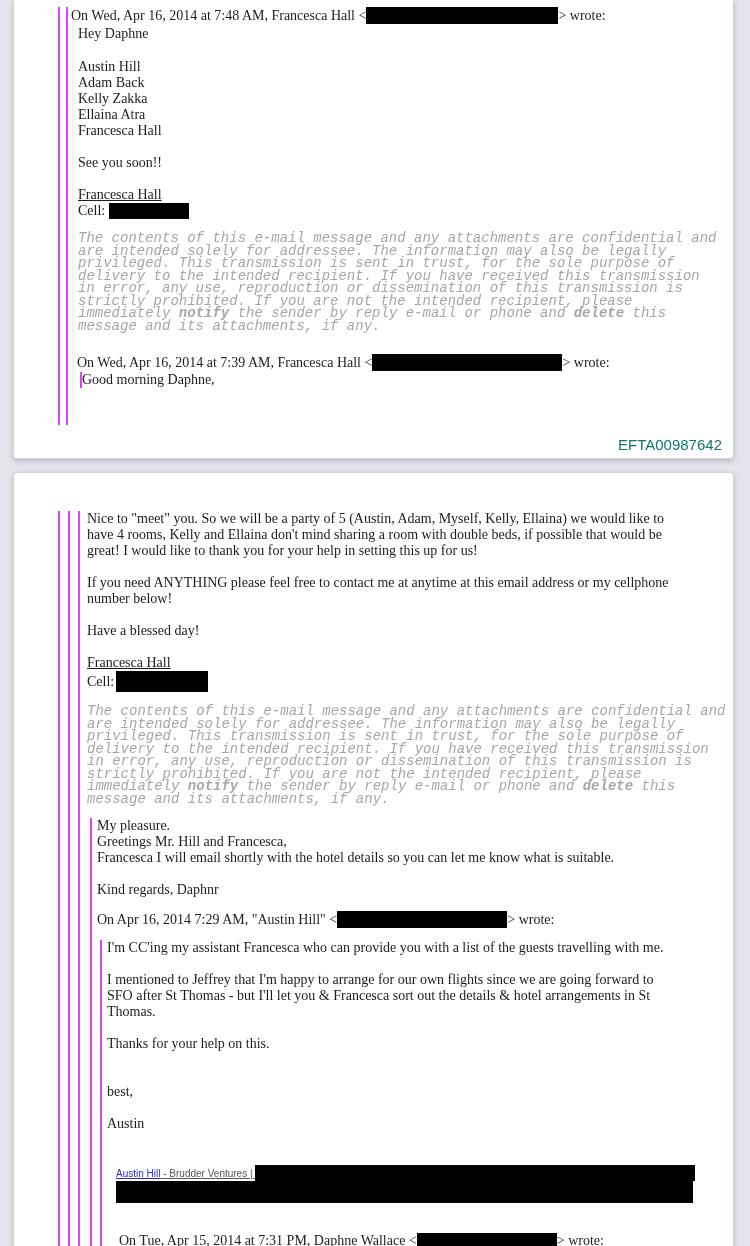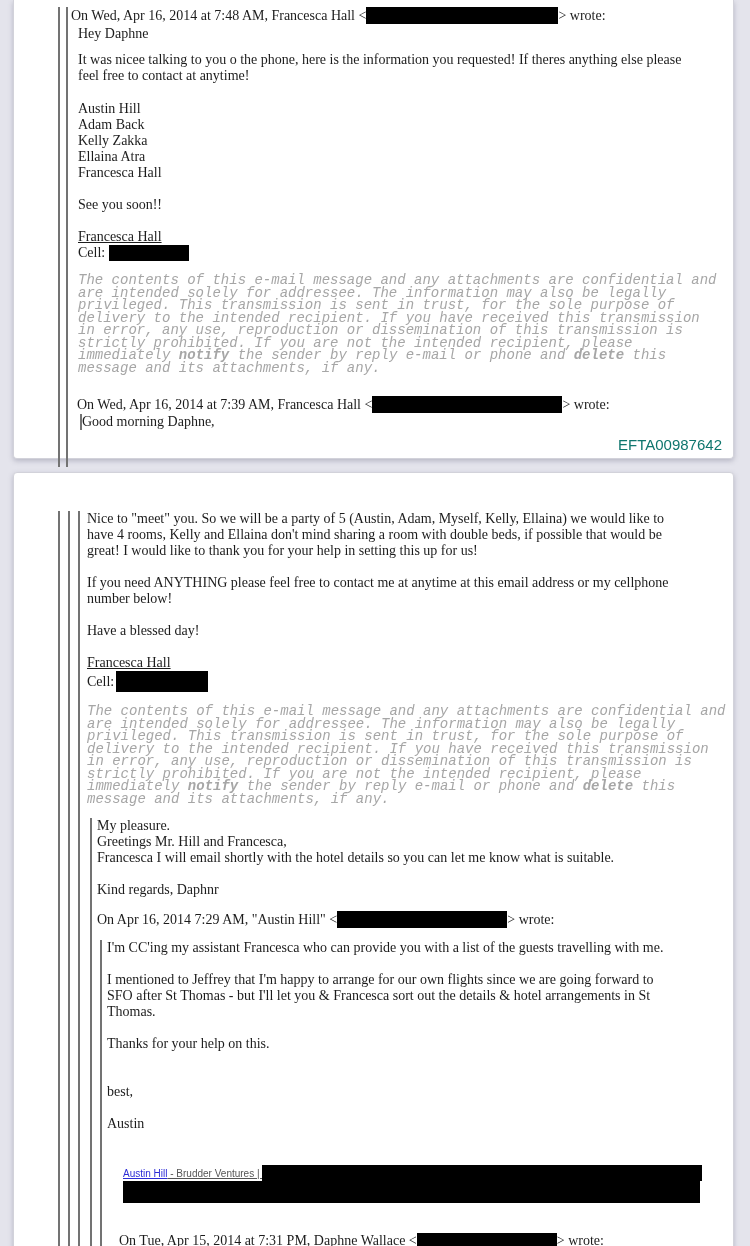--- a/index.html
+++ b/index.html
@@ -11,21 +11,21 @@
   }
   .page{
     position:absolute;left:13px;width:719px;background:#ffffff;
     border:1px solid #d2d2da;
     box-shadow:0 2px 5px rgba(110,110,135,.38);
   }
   .page1{top:0;height:458px;border-top:none;border-radius:0 0 4px 4px;}
   .page2{top:472px;height:810px;border-radius:4px 4px 0 0;}
   .p1-inner{padding:7px 0 0 44px;}
   .p2-inner{padding:38px 0 0 44px;}
-  .bq{border-left:2px solid #737373;}
+  .bq{border-left:2px solid #d946ef;}
   .hdr{white-space:nowrap;}
   p{margin:0;}
   .pre{white-space:pre-line;}
   .mt10{margin-top:10px;}
   .mt12{margin-top:12px;}
   .mt13{margin-top:13px;}
   .mt16{margin-top:16px;}
   .mt17{margin-top:17px;}
   .mt21{margin-top:21px;}
   .mt22{margin-top:22px;}
@@ -39,21 +39,21 @@
     font-size:14px;line-height:12.5px;color:#a6a6a6;width:640px;
     margin-top:13px;
   }
   .disclaimer .b{font-weight:bold;}
   .efta{
     position:absolute;right:11px;bottom:5px;
     font-family:"Liberation Sans", sans-serif;font-size:15px;color:#0f766e;
   }
   .asig{
     font-family:"Liberation Sans", sans-serif;font-size:10px;line-height:16px;
-    color:#555;margin-top:33px;margin-left:16px;white-space:nowrap;
+    color:#555;margin-top:33px;margin-left:9px;white-space:nowrap;
   }
   .asig .link{color:#2b2bd6;text-decoration:underline;}
   .asig .co{color:#555;text-decoration:underline;}
   
   .p1-b{margin-left:6px;padding-left:3px;}
   .p1-msg{margin-left:7px;}
   .p1-hdr2{margin-left:6px;}
   .p1-c{margin-left:9px;margin-top:1px;padding-top:0;}
   .p1-tail{height:37px;}
   
@@ -68,22 +68,20 @@
 
 <div class="page page1">
   <div class="p1-inner">
     <div class="bq">
       <div class="bq p1-b">
 
         <div class="hdr"><span>On Wed, Apr 16, 2014 at 7:48 AM, Francesca Hall &lt;</span><span class="redact" style="width:192px;height:17px;"></span><span>&gt; wrote:</span></div>
 
         <div class="p1-msg">
           <p style="margin-top:2px;">Hey Daphne</p>
-          <p class="pre mt10">It was nicee talking to you o the phone, here is the information you requested! If theres anything else please
-feel free to contact at anytime!</p>
           <div class="mt17">
             <div>Austin Hill</div>
             <div>Adam Back</div>
             <div>Kelly Zakka</div>
             <div>Ellaina Atra</div>
             <div>Francesca Hall</div>
           </div>
           <p class="mt16">See you soon!!</p>
           <div class="mt16">
             <div class="u">Francesca Hall</div>

